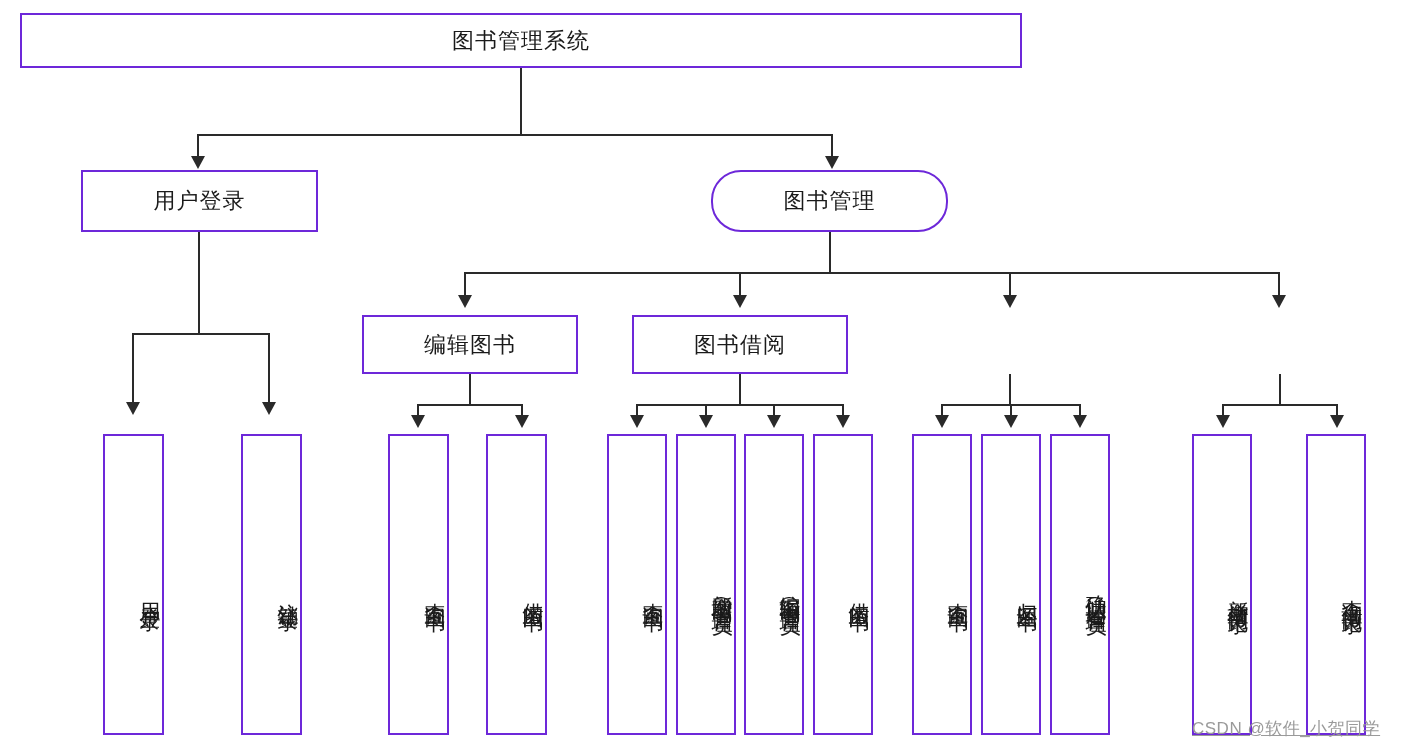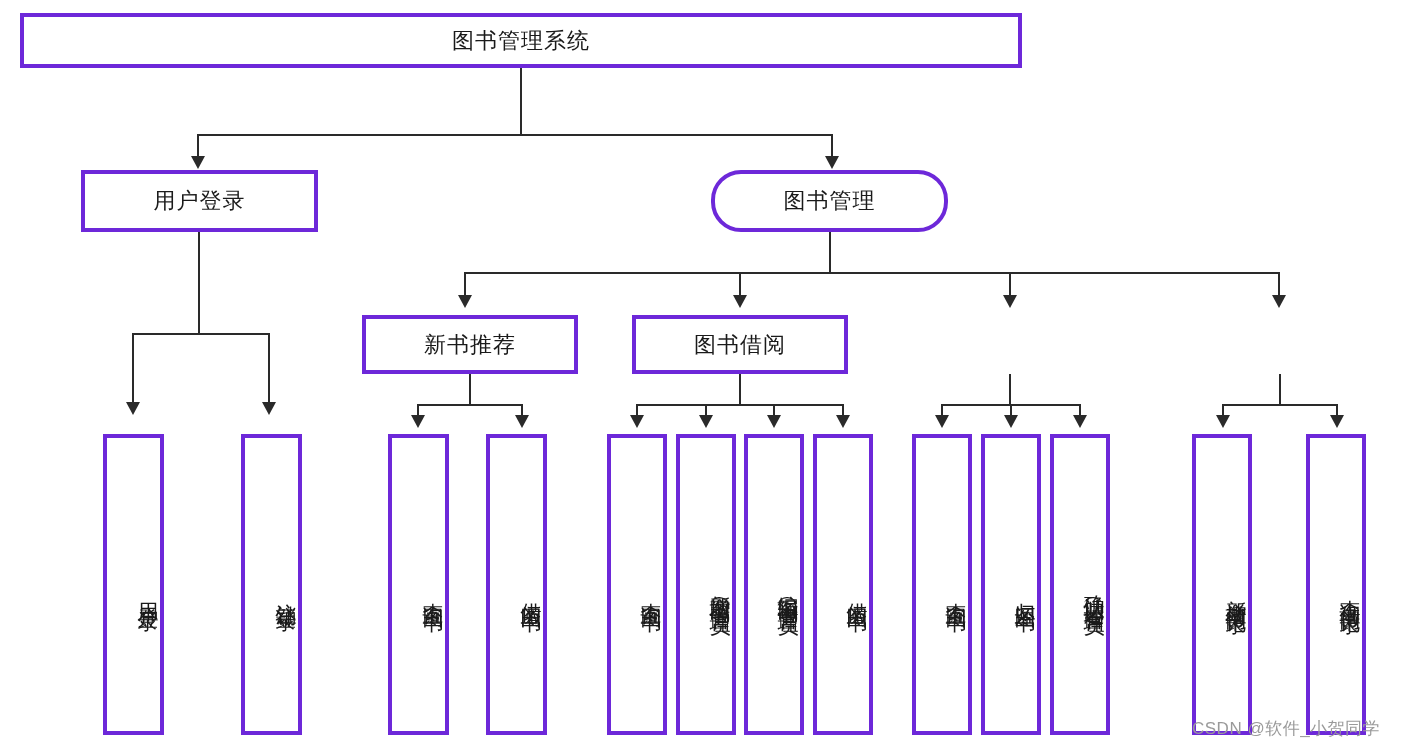--- a/index.html
+++ b/index.html
@@ -14,21 +14,21 @@
     position: relative;
     width: 1405px;
     height: 747px;
     background: #ffffff;
     overflow: hidden;
   }
   .node {
     position: absolute;
     box-sizing: border-box;
     background: #ffffff;
-    border: 4px solid #6d28d9;
+    border: 2px solid #6d28d9;
     display: flex;
     align-items: center;
     justify-content: center;
     color: #1a1a1a;
     line-height: 1.18;
   }
   .node.h {
     font-size: 22px;
     letter-spacing: 1px;
   }
@@ -108,21 +108,21 @@
   <div class="edge vline" style="left:464px; top:272px; width:2px; height:26px;"></div>
   <div class="arrow" style="left:458px; top:295px;"></div>
   <div class="edge vline" style="left:739px; top:272px; width:2px; height:26px;"></div>
   <div class="arrow" style="left:733px; top:295px;"></div>
   <div class="edge vline" style="left:1009px; top:272px; width:2px; height:26px;"></div>
   <div class="arrow" style="left:1003px; top:295px;"></div>
   <div class="edge vline" style="left:1278px; top:272px; width:2px; height:26px;"></div>
   <div class="arrow" style="left:1272px; top:295px;"></div>
 
   <div class="node h" style="left:362px; top:315px; width:216px; height:59px;">
-    <span class="lbl">新书推荐</span>
+    <span class="lbl">编辑图书</span>
   </div>
   <div class="node h" style="left:632px; top:315px; width:216px; height:59px;">
     <span class="lbl">图书借阅</span>
   </div>
 
   <div class="edge vline" style="left:469px; top:374px; width:2px; height:32px;"></div>
   <div class="edge hline" style="left:417px; top:404px; width:106px; height:2px;"></div>
   <div class="edge vline" style="left:417px; top:404px; width:2px; height:14px;"></div>
   <div class="arrow" style="left:411px; top:415px;"></div>
   <div class="edge vline" style="left:521px; top:404px; width:2px; height:14px;"></div>
@@ -192,15 +192,15 @@
     <span class="lbl">确认归还（管理员）</span>
   </div>
 
   <div class="node v" style="left:1192px; top:434px; width:60px; height:301px;">
     <span class="lbl">新增借阅记录</span>
   </div>
   <div class="node v" style="left:1306px; top:434px; width:60px; height:301px;">
     <span class="lbl">查询借阅记录</span>
   </div>
 
-  <div id="watermark" style="left:1192px; top:717px;">CSDN @软件_小贺同学</div>
+  <div id="watermark" style="left:1192px; top:717px;text-decoration:underline;">CSDN @软件_小贺同学</div>
 
 </div>
 
 </body></html>

